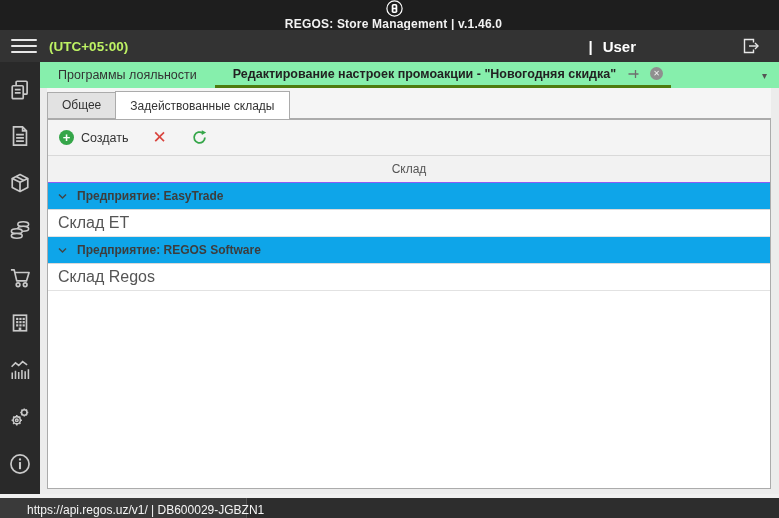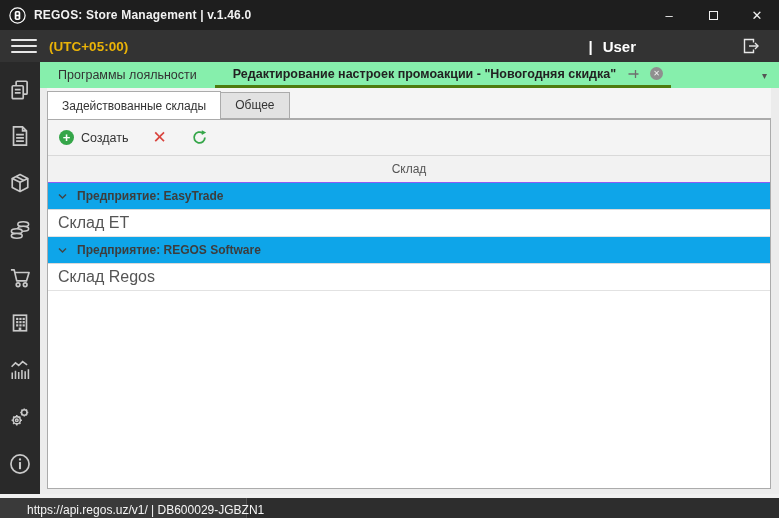--- a/index.html
+++ b/index.html
@@ -2,34 +2,34 @@
 <html><head>
 <meta charset="utf-8">
 <style>
   * { margin:0; padding:0; box-sizing:border-box; }
   html,body { width:779px; height:518px; }
   body { font-family:"Liberation Sans","DejaVu Sans",sans-serif; overflow:hidden; background:#f0f0f0; }
   .window { position:absolute; inset:0; width:779px; height:518px; }
 
   
   .titlebar { position:absolute; left:0; top:0; width:779px; height:30px; background:#1e1e1e;
-              display:flex; align-items:center; color:#fff; }
+              display:flex; align-items:center; color:#fff;flex-direction:column; }
   .app-logo { width:17px; height:17px; margin-left:9px; flex:0 0 auto; }
   .titlebar-title { margin-left:8px; font-size:12px; font-weight:bold; color:#f2f2f2; letter-spacing:.2px; }
   .win-controls { margin-left:auto; display:flex; height:30px; }
   .win-btn { width:44px; height:30px; display:flex; align-items:center; justify-content:center;
              color:#f0f0f0; font-size:13px; cursor:default; }
   .maximize-box { width:9px; height:9px; border:1.2px solid #f0f0f0; }
 
   
   .header2 { position:absolute; left:0; top:30px; width:779px; height:32px; background:#333333;
              display:flex; align-items:center; color:#fff; }
   .hamburger { width:26px; margin-left:11px; display:flex; flex-direction:column; gap:4px; }
   .hamburger span { display:block; height:2px; background:#e8e8e8; border-radius:1px; }
-  .tz-label { margin-left:12px; font-size:13.5px; font-weight:bold; color:#eab308; }
+  .tz-label { margin-left:12px; font-size:13.5px; font-weight:bold; color:#bef264; }
   .user-zone { margin-left:auto; display:flex; align-items:center; }
   .user-sep { font-size:15px; font-weight:bold; color:#fff; }
   .user-name { font-size:15px; font-weight:bold; color:#fff; margin-left:10px; }
   .logout-btn { width:40px; margin-left:95px; margin-right:8px; display:flex; justify-content:center; }
 
   
   .sidebar { position:absolute; left:0; top:62px; width:40px; height:432px; background:#292929;
              display:flex; flex-direction:column; align-items:center; padding:15px 0 18px 0;
              justify-content:space-between; }
   .side-item { width:26px; height:24px; display:flex; align-items:center; justify-content:center; }
@@ -217,22 +217,22 @@
           <path d="M6.5 3 v8" stroke-width="0"></path>
         </svg>
       </span>
       <span class="tab-close">✕</span>
     </div>
     <div class="doctab-dropdown">▾</div>
   </div>
 
   <div class="main">
     <div class="subtab-strip">
+      <div class="subtab">Общее</div>
       <div class="subtab active">Задействованные склады</div>
-      <div class="subtab">Общее</div>
       <div class="subtab-filler"></div>
     </div>
 
     <div class="content-panel">
       <div class="panel-inner">
 
         <div class="grid-toolbar">
           <div class="btn-create">
             <span class="plus-circle">+</span>
             <span>Создать</span>

